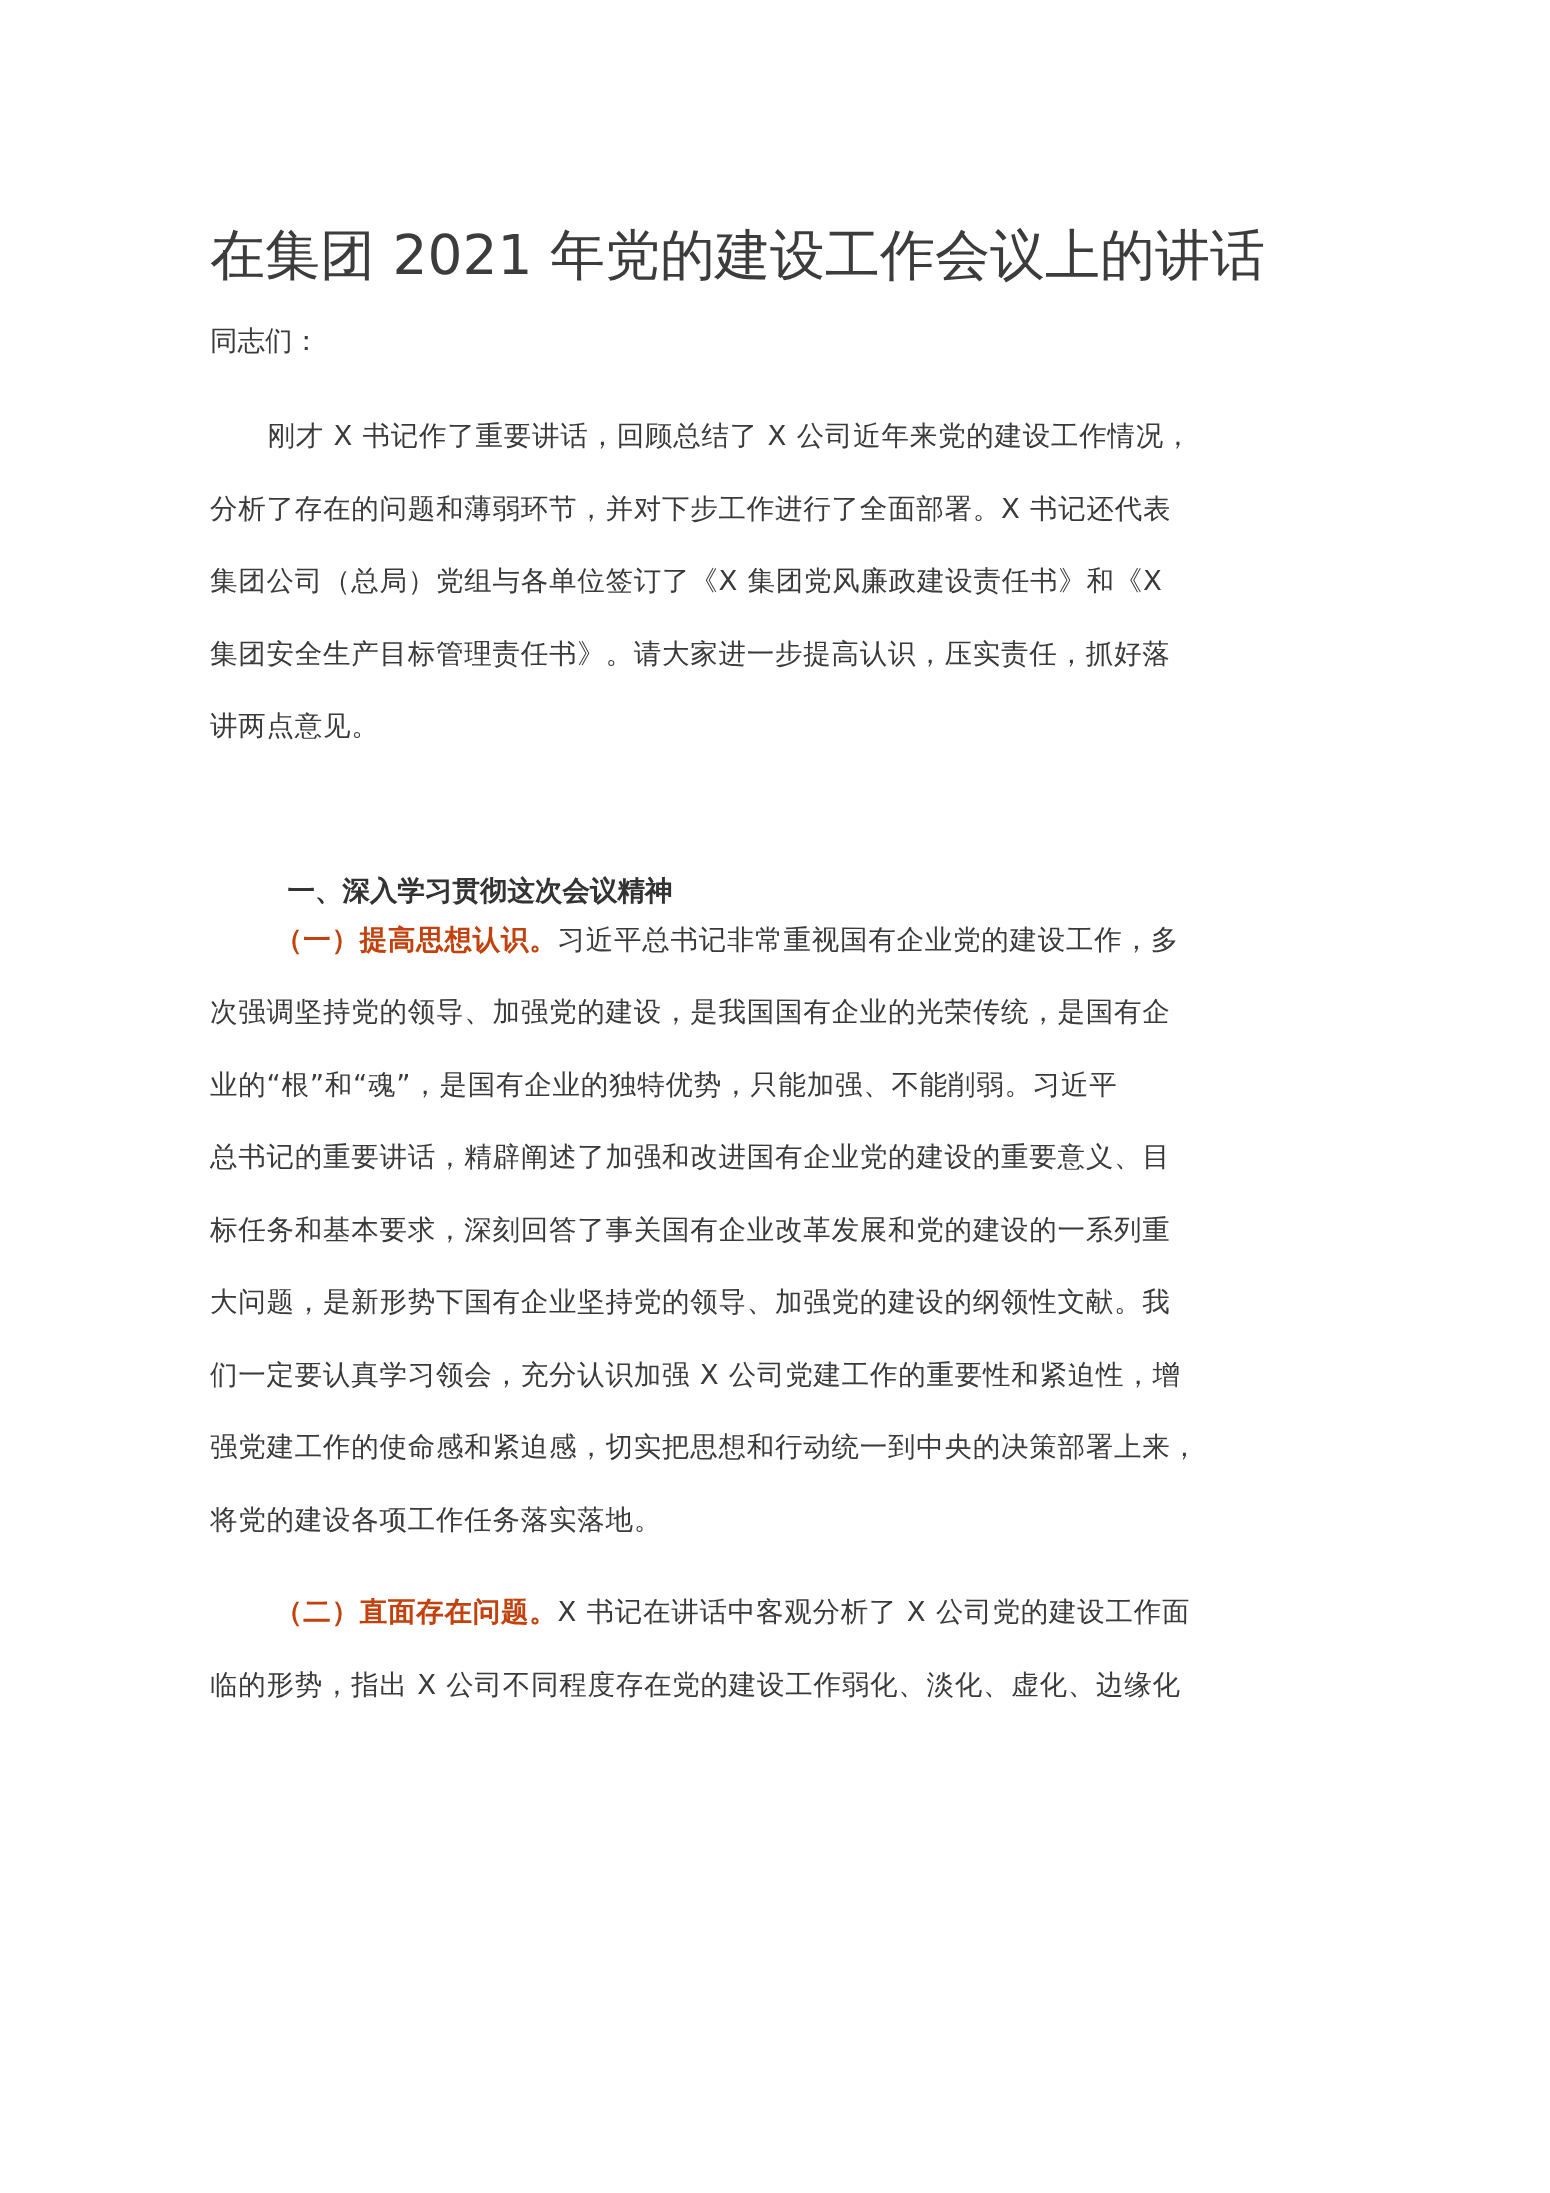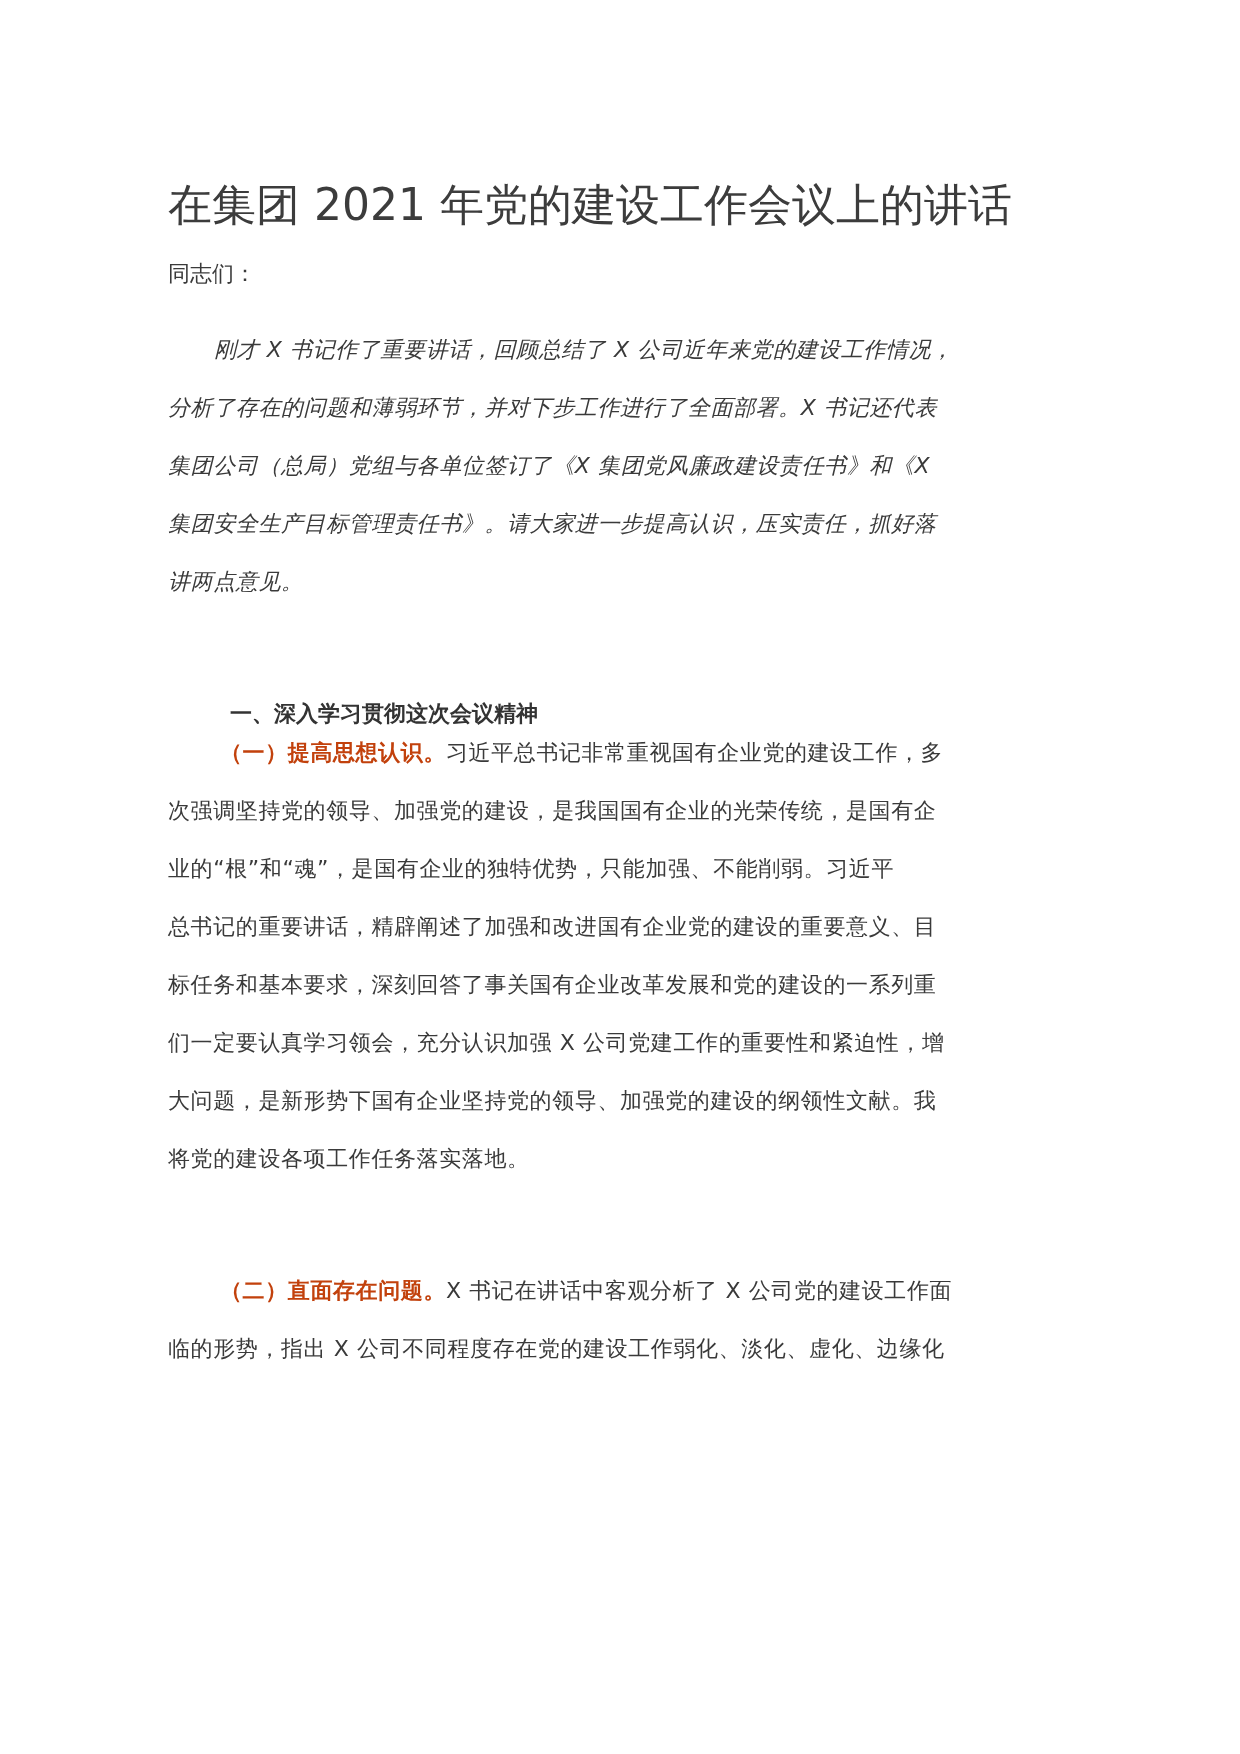--- a/index.html
+++ b/index.html
@@ -72,38 +72,39 @@
   </style>
 </head>
 <body>
 
 <div class="page">
 
   <h1 class="title">在集团 2021 年党的建设工作会议上的讲话</h1>
 
   <p class="greeting">同志们：</p>
 
-  <div class="para" style="top:334px;font-style:italic;">
+  <div class="para" style="top:334px;">
     <span class="line indent">刚才 X 书记作了重要讲话，回顾总结了 X 公司近年来党的建设工作情况，</span>
     <span class="line">分析了存在的问题和薄弱环节，并对下步工作进行了全面部署。X 书记还代表</span>
     <span class="line">集团公司（总局）党组与各单位签订了《X 集团党风廉政建设责任书》和《X</span>
     <span class="line">集团安全生产目标管理责任书》。请大家进一步提高认识，压实责任，抓好落</span>
     <span class="line">讲两点意见。</span>
   </div>
 
   <p class="heading" style="top:682px;">一、深入学习贯彻这次会议精神</p>
 
   <div class="para" style="top:737px;">
     <span class="line indent2"><span class="bold">（一）提高思想认识。</span><span>习近平总书记非常重视国有企业党的建设工作，多</span></span>
     <span class="line">次强调坚持党的领导、加强党的建设，是我国国有企业的光荣传统，是国有企</span>
     <span class="line">业的“根”和“魂”，是国有企业的独特优势，只能加强、不能削弱。习近平</span>
     <span class="line">总书记的重要讲话，精辟阐述了加强和改进国有企业党的建设的重要意义、目</span>
     <span class="line">标任务和基本要求，深刻回答了事关国有企业改革发展和党的建设的一系列重</span>
+    <span class="line">大问题，是新形势下国有企业坚持党的领导、加强党的建设的纲领性文献。我</span>
     <span class="line">们一定要认真学习领会，充分认识加强 X 公司党建工作的重要性和紧迫性，增</span>
-    <span class="line">大问题，是新形势下国有企业坚持党的领导、加强党的建设的纲领性文献。我</span>
+    <span class="line">强党建工作的使命感和紧迫感，切实把思想和行动统一到中央的决策部署上来，</span>
     <span class="line">将党的建设各项工作任务落实落地。</span>
   </div>
 
   <div class="para" style="top:1275px;">
     <span class="line indent2"><span class="bold">（二）直面存在问题。</span><span>X 书记在讲话中客观分析了 X 公司党的建设工作面</span></span>
     <span class="line">临的形势，指出 X 公司不同程度存在党的建设工作弱化、淡化、虚化、边缘化</span>
   </div>
 
 </div>
 

